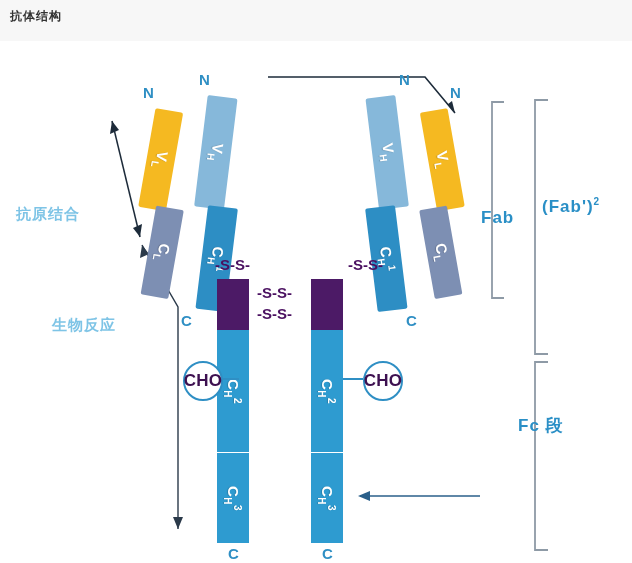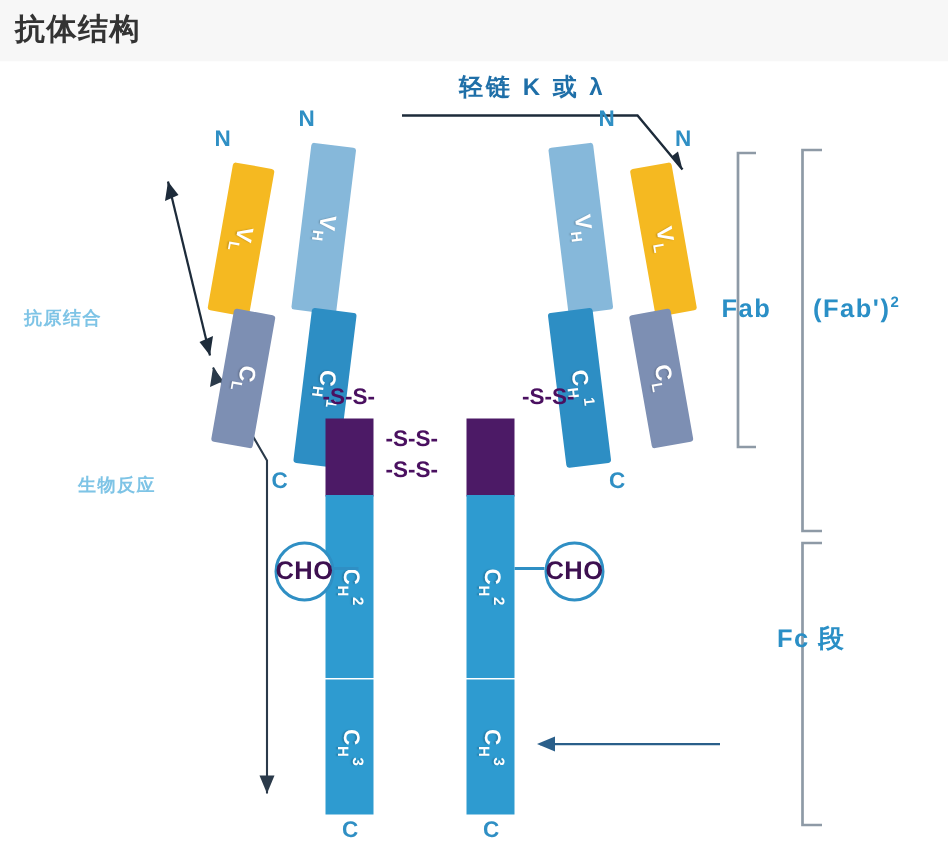--- a/index.html
+++ b/index.html
@@ -20,42 +20,42 @@
   
   #header-band {
     position: absolute;
     left: 0; top: 0;
     width: 632px; height: 41px;
     background: #f7f7f7;
   }
   #page-title {
     position: absolute;
     left: 10px; top: 10px;
-    font-size: 20px;
+    font-size: 12px;
     color: #333333;
     letter-spacing: 1px;
     white-space: nowrap;
   }
   
   #diagram {
     position: absolute;
     left: 0; top: 41px;
     width: 632px; height: 522px;
     background: #ffffff;
   }
   
   .lbl {
     position: absolute;
     white-space: nowrap;
     font-weight: bold;
     line-height: 1;
   }
   .lbl-cn-light {
     color: #7ec4e6;
-    font-size: 12px;
+    font-size: 15px;
     letter-spacing: 1px;
   }
   .lbl-cn-dark {
     color: #1f6fa8;
     font-size: 16px;
     letter-spacing: 2px;
   }
   .lbl-term {
     color: #2f8fc4;
     font-size: 15px;
@@ -181,21 +181,20 @@
 
       <g>
         <path d="M 548 59 L 535 59 L 535 313 L 548 313" fill="none" stroke="#8e9aa6" stroke-width="1.8"></path>
       </g>
 
       <g>
         <path d="M 548 321 L 535 321 L 535 509 L 548 509" fill="none" stroke="#8e9aa6" stroke-width="1.8"></path>
       </g>
     </svg>
 
-    <div class="lbl lbl-cn-dark" style="left:306px; top:10px;">轻链 K 或 λ</div>
 
     <div class="dom" style="left:138px; top:68px; width:28px; height:100px; background:#f5b921; transform: rotate(10deg); transform-origin: 50% 100%; border-radius:2px;">
       <span class="dlab">V<sub>L</sub></span>
     </div>
 
     <div class="dom" style="left:156px; top:167px; width:28px; height:90px; background:#7d8fb3; transform: rotate(10deg); transform-origin: 50% 0%; border-radius:2px;">
       <span class="dlab">C<sub>L</sub></span>
     </div>
     <div class="lbl lbl-term" style="left:143px; top:44px;">N</div>
     <div class="lbl lbl-term" style="left:181px; top:272px;">C</div>
@@ -253,21 +252,21 @@
 
     <div class="cho-link" style="left:219px; top:337px; width:20px;"></div>
     <div class="cho" style="left:183px; top:320px;">CHO</div>
 
     <div class="cho-link" style="left:343px; top:337px; width:20px;"></div>
     <div class="cho" style="left:363px; top:320px;">CHO</div>
 
     <div class="lbl lbl-cn-light" style="left:16px; top:165px;">抗原结合</div>
     <div class="lbl lbl-cn-light" style="left:16px; top:276px;margin-left:36px;">生物反应</div>
 
-    <div class="lbl lbl-side" style="left:481px; top:156px;">Fab</div>
+    <div class="lbl lbl-side" style="left:481px; top:168px;">Fab</div>
     <div class="lbl lbl-side" style="left:542px; top:156px;"><span>(Fab')</span><sup>2</sup></div>
     <div class="lbl lbl-side" style="left:518px; top:376px;">Fc 段</div>
 
     <div id="watermark">
       
       
     </div>
 
   </div>
 </div>

